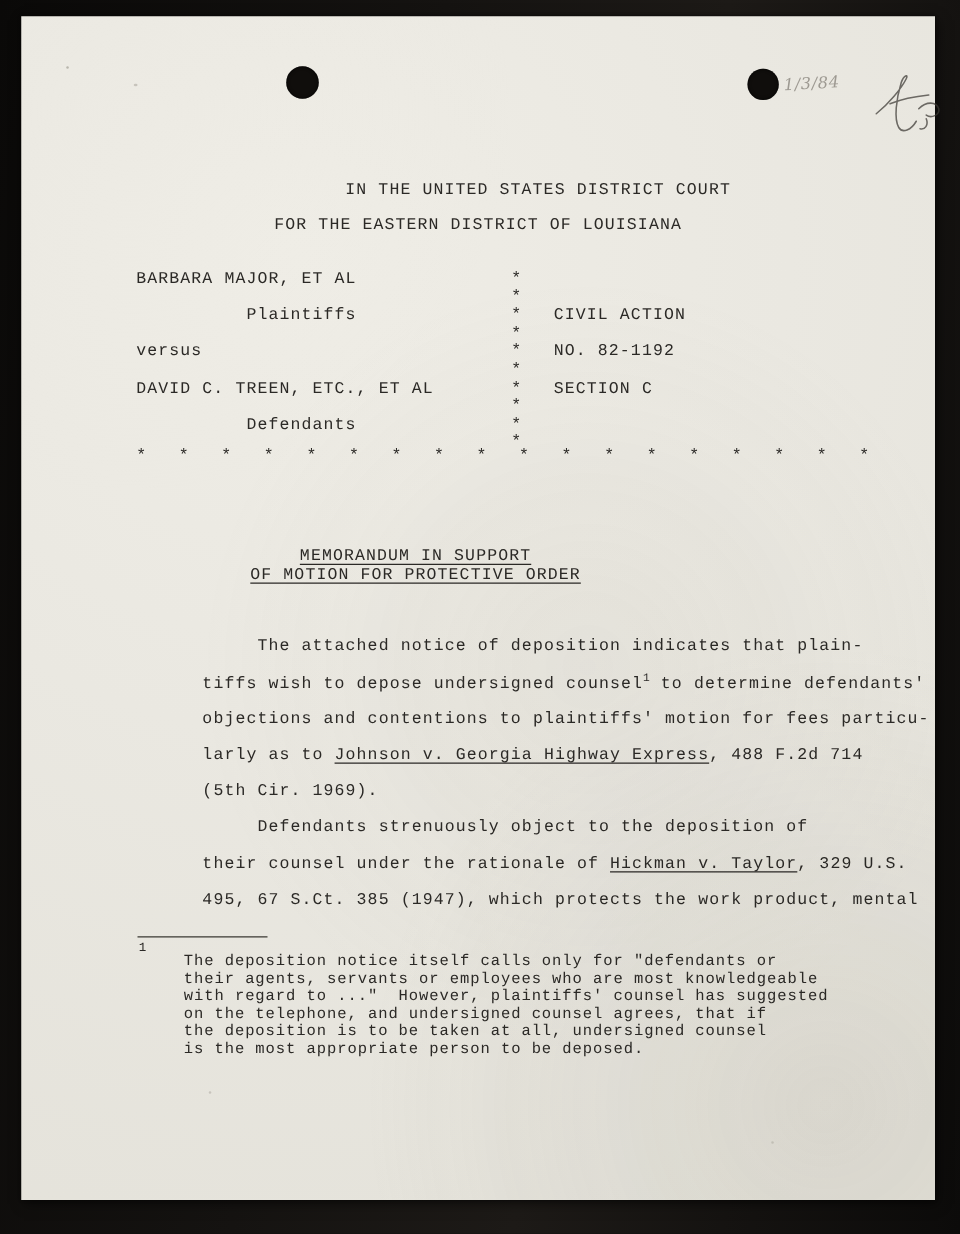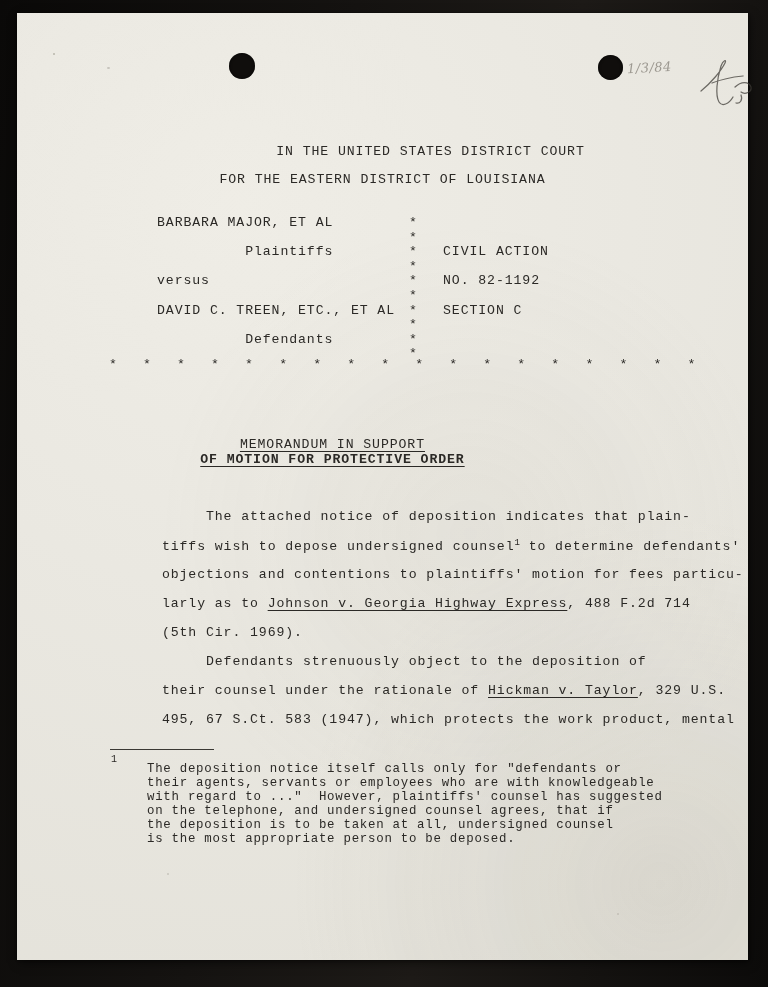--- a/index.html
+++ b/index.html
@@ -125,21 +125,20 @@
   .cap-row {
     position: relative;
     height: 14.6px;
     white-space: pre;
   }
   .cap-party {
     position: absolute;
     left: 0;
     top: 0;
     white-space: pre;
-    margin-left: 48px;
   }
   .cap-star {
     position: absolute;
     left: 300px;
     top: 0;
   }
   .cap-right {
     position: absolute;
     left: 334px;
     top: 0;
@@ -155,21 +154,21 @@
 
   
   .memo-title {
     position: absolute;
     left: 0;
     width: 578px;
     text-align: center;
     white-space: pre;
   }
   .memo-title.t1 { top: 409px; }
-  .memo-title.t2 { top: 424px; font-weight: bold; }
+  .memo-title.t2 { top: 424px; }
   .memo-title u {
     text-decoration: underline;
     text-underline-offset: 2.5px;
     text-decoration-thickness: 1px;
   }
 
   
   .body-line {
     position: absolute;
     left: 92px;
@@ -318,27 +317,27 @@
       <span>(5th Cir. 1969).</span>
     </div>
 
     <div class="body-line" style="top:626px;">
       <span>     Defendants strenuously object to the deposition of</span>
     </div>
     <div class="body-line" style="top:655px;">
       <span>their counsel under the rationale of </span><u>Hickman v. Taylor</u><span>, 329 U.S.</span>
     </div>
     <div class="body-line" style="top:684px;">
-      <span>495, 67 S.Ct. 583 (1947), which protects the work product, mental</span>
+      <span>495, 67 S.Ct. 385 (1947), which protects the work product, mental</span>
     </div>
 
     <div class="fn-rule"></div>
     <div class="fn-marker">1</div>
 
     <div class="fn-line" style="top:749px;">The deposition notice itself calls only for "defendants or</div>
-    <div class="fn-line" style="top:763px;">their agents, servants or employees who are with knowledgeable</div>
+    <div class="fn-line" style="top:763px;">their agents, servants or employees who are most knowledgeable</div>
     <div class="fn-line" style="top:777px;">with regard to ..."  However, plaintiffs' counsel has suggested</div>
     <div class="fn-line" style="top:791px;">on the telephone, and undersigned counsel agrees, that if</div>
     <div class="fn-line" style="top:805px;">the deposition is to be taken at all, undersigned counsel</div>
     <div class="fn-line" style="top:819px;">is the most appropriate person to be deposed.</div>
 
   </div>
 </div>
 
 </body></html>

